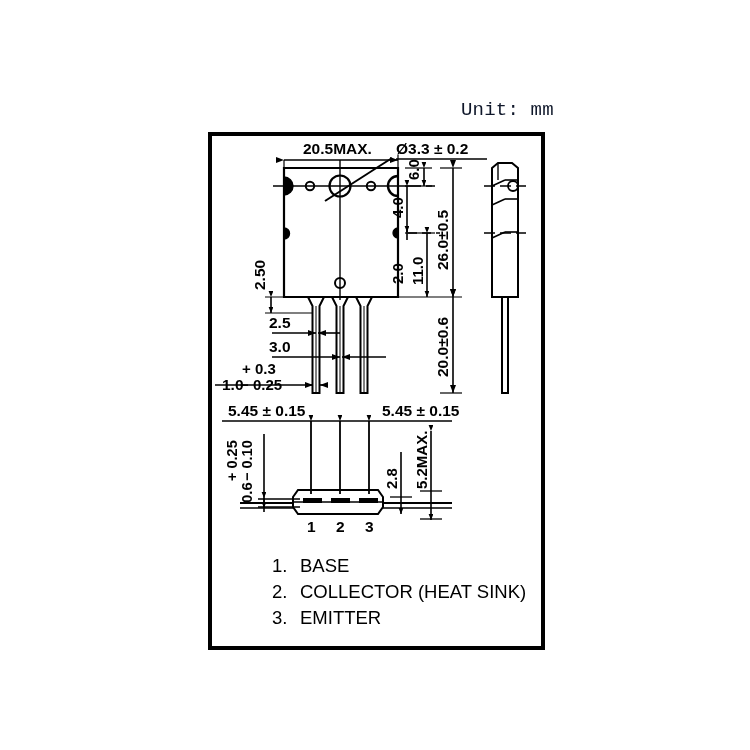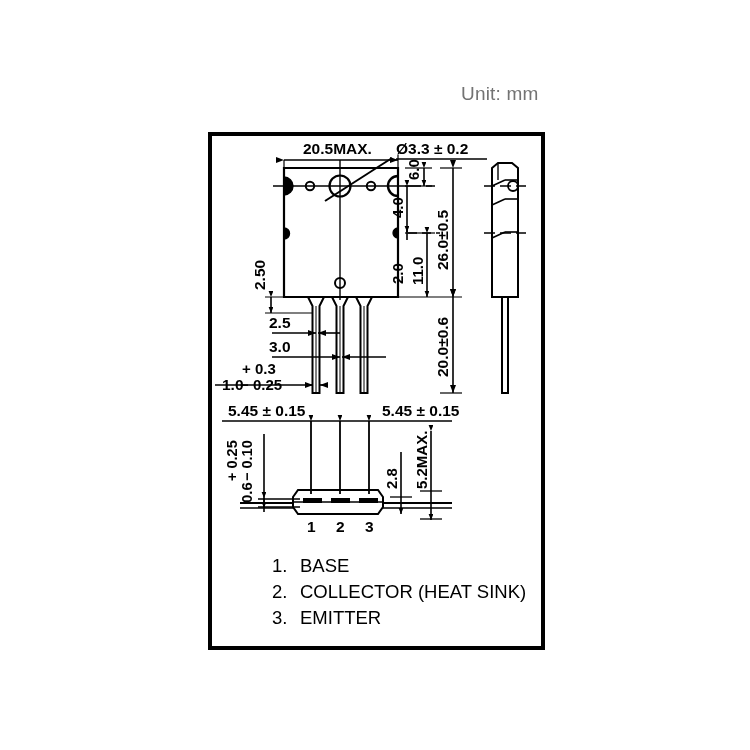--- a/index.html
+++ b/index.html
@@ -17,24 +17,24 @@
   }
   #stage {
     position: absolute;
     left: 0; top: 0;
     width: 750px;
     height: 750px;
   }
   #unit-label {
     position: absolute;
     left: 461px;
-    top: 83px;
+    top: 99px;
     font-size: 19px;
-    color: #737373;
-    font-family: Liberation Sans, sans-serif;
+    color: #0f172a;
+    font-family: Liberation Mono, monospace;
     letter-spacing: 0.2px;
     white-space: nowrap;
   }
   svg { display: block; }
   text { font-family: "Liberation Sans", sans-serif; fill: #000; }
 </style>
 </head>
 <body>
 
 <div id="stage">

